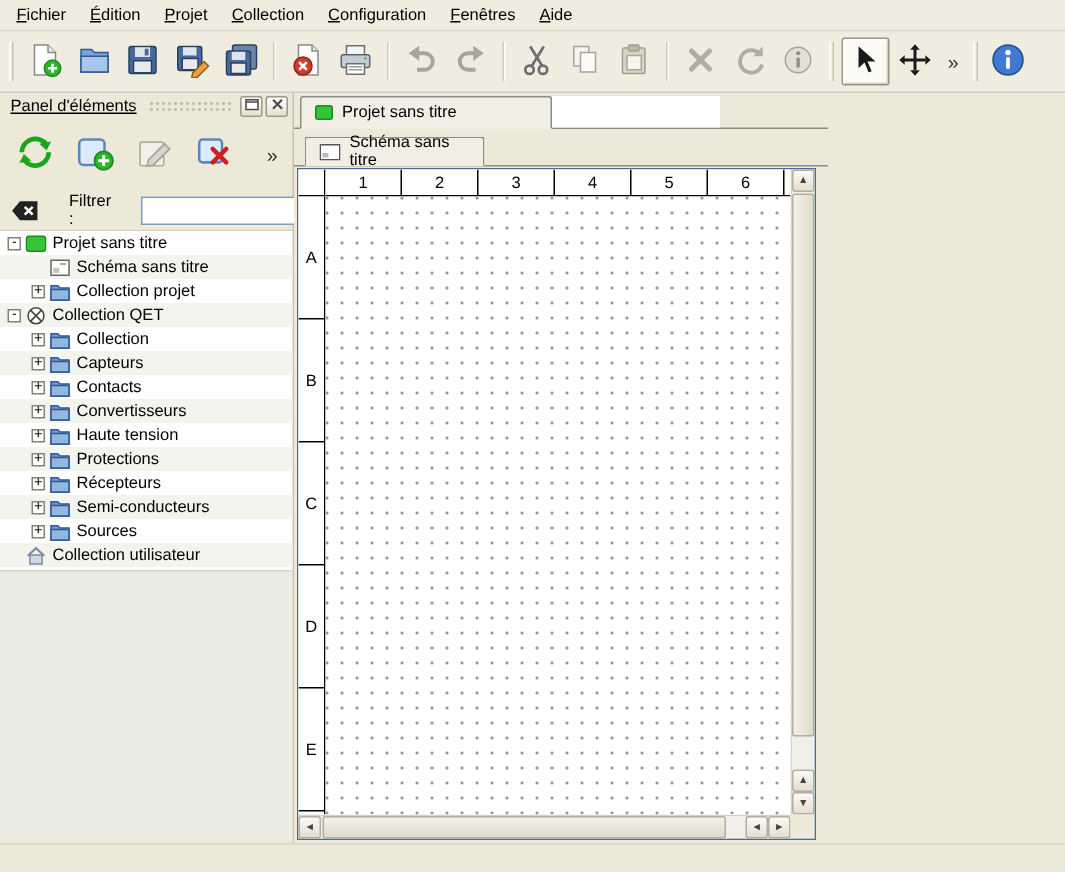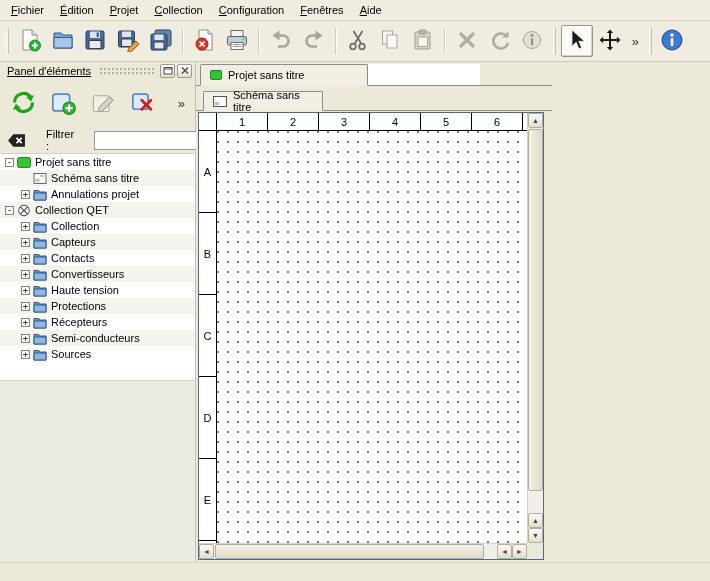--- a/index.html
+++ b/index.html
@@ -375,21 +375,21 @@
         <span class="tlabel">Schéma sans titre</span>
       </div>
       <div class="tree-row lvl1">
         <span class="tg">+</span>
         <span class="ticon">
             <svg viewBox="0 0 14 13">
               <path d="M1 2.5h4.5L7 4h6v8H1z" fill="#6f9bd2" stroke="#33588c"></path>
               <path d="M1 5h12v7H1z" fill="#92b6e2" stroke="#33588c"></path>
             </svg>
           </span>
-        <span class="tlabel">Annulations projet</span>
+        <span class="tlabel">Collection projet</span>
       </div>
       <div class="tree-row">
         <span class="tg">-</span>
         <span class="ticon">
             <svg viewBox="0 0 14 13">
               <circle cx="7" cy="6.5" r="5.3" fill="#fff" stroke="#444"></circle>
               <path d="M3.3 2.8l7.4 7.4M10.7 2.8l-7.4 7.4" stroke="#444" stroke-width="1.1"></path>
             </svg>
           </span>
         <span class="tlabel">Collection QET</span>
@@ -476,20 +476,30 @@
       </div>
       <div class="tree-row lvl1">
         <span class="tg">+</span>
         <span class="ticon">
             <svg viewBox="0 0 14 13">
               <path d="M1 2.5h4.5L7 4h6v8H1z" fill="#6f9bd2" stroke="#33588c"></path>
               <path d="M1 5h12v7H1z" fill="#92b6e2" stroke="#33588c"></path>
             </svg>
           </span>
         <span class="tlabel">Sources</span>
+      </div>
+      <div class="tree-row">
+        <span class="tg none"></span>
+        <span class="ticon">
+            <svg viewBox="0 0 14 13">
+              <path d="M1.5 6.5L7 1.5l5.5 5" fill="none" stroke="#7a89a3" stroke-width="1.4"></path>
+              <rect x="3" y="6" width="8" height="6" fill="#cfd9e6" stroke="#7a89a3"></rect>
+            </svg>
+          </span>
+        <span class="tlabel">Collection utilisateur</span>
       </div>
     </div>
     <div class="tree-filler"></div>
   </div>
 
   <div class="center">
     <div class="maintabs">
       <span class="tabline"></span>
       <span class="tab main">
         <span class="tab-icon">

